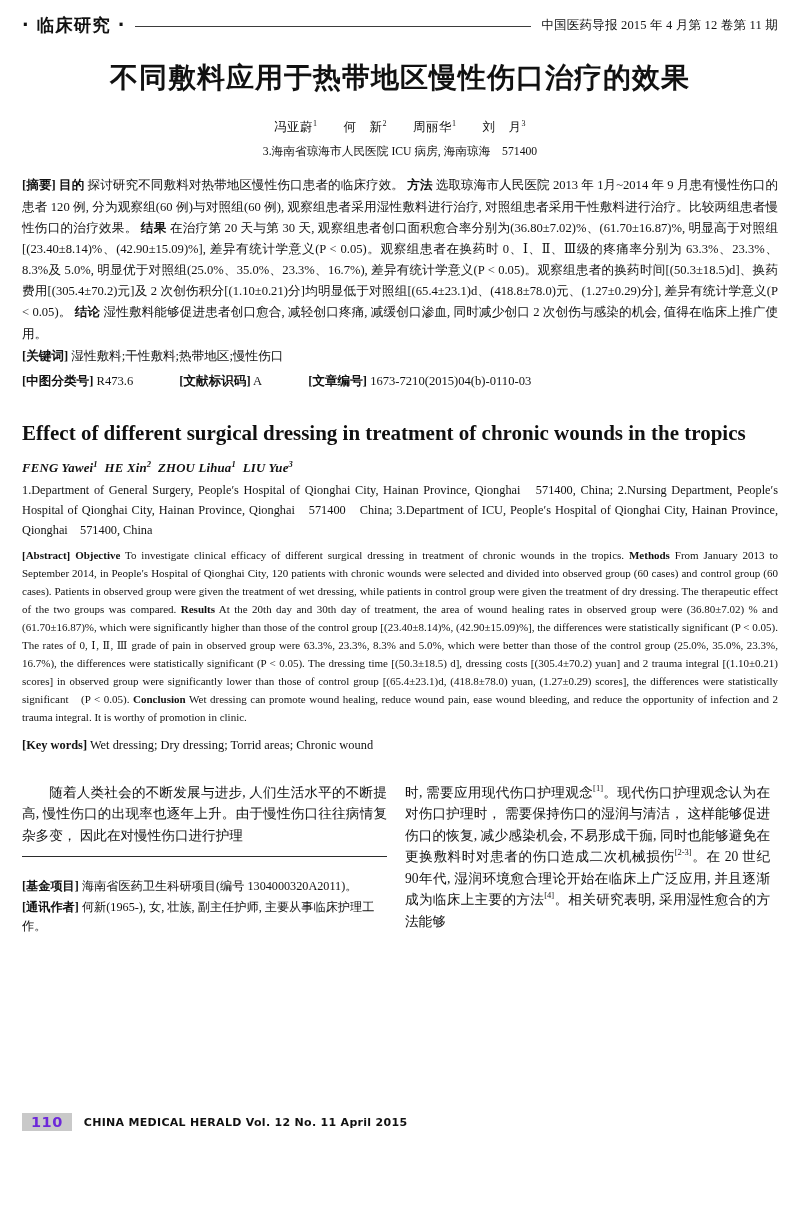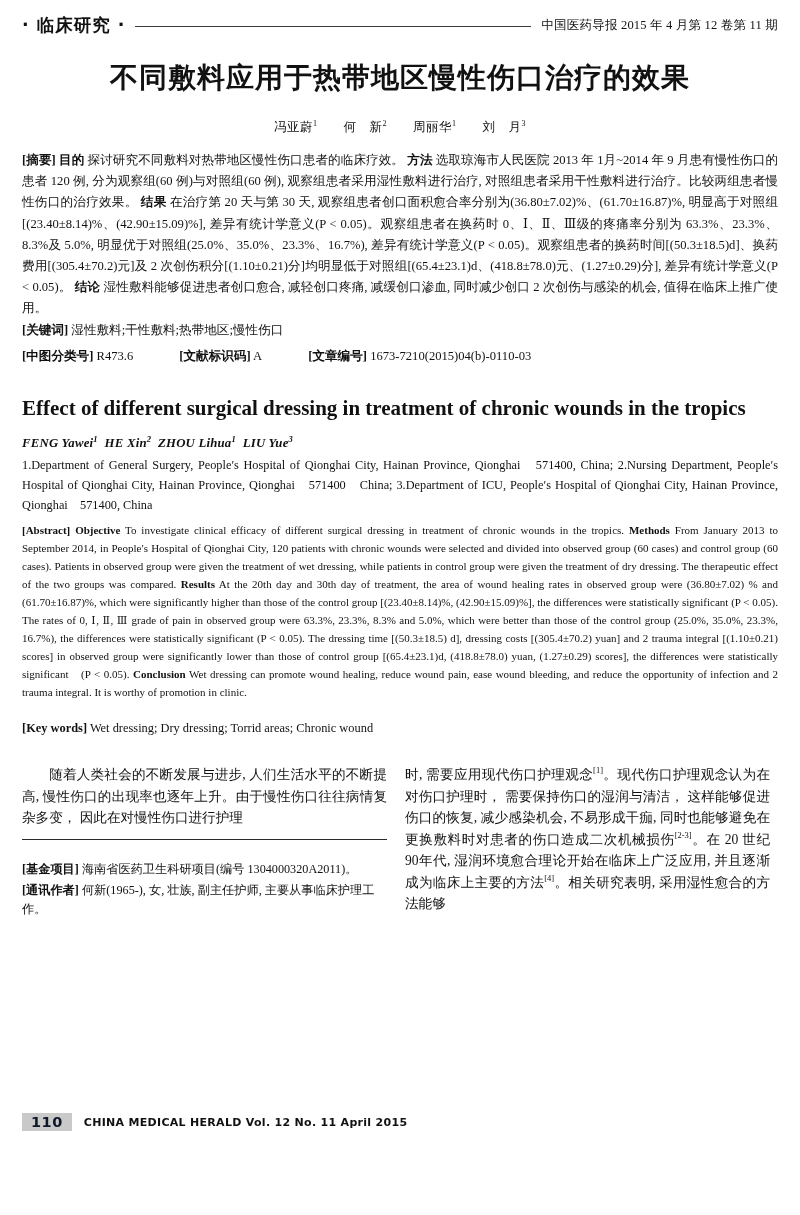--- a/index.html
+++ b/index.html
@@ -120,21 +120,21 @@
   }
   .en-abstract {
     font-size: 11px;
     line-height: 1.64;
     text-align: justify;
     margin-top: 5px;
   }
   .en-keywords {
     font-size: 12.4px;
     line-height: 1.64;
-    margin-top: 17px;
+    margin-top: 9px;
   }
 
   
   .body-cols {
     display: flex;
     gap: 18px;
     margin-top: 26px;
   }
   .col {
     width: 365px;
@@ -166,21 +166,21 @@
   .footer {
     position: absolute;
     left: 22px;
     bottom: 14px;
     display: flex;
     align-items: center;
     font-family: "DejaVu Sans", "Liberation Sans", sans-serif;
   }
   .pagenum {
     background: #c9c9c9;
-    color: #0f172a;
+    color: #6d28d9;
     font-size: 14.5px;
     font-weight: 700;
     padding: 1px 9px;
     letter-spacing: .5px;
   }
   .footer-txt {
     font-size: 11px;
     font-weight: 700;
     margin-left: 12px;
     letter-spacing: .3px;
@@ -198,20 +198,21 @@
     <div class="runhead-right">中国医药导报  2015 年 4 月第 12 卷第 11 期</div>
   </div>
 
   <div class="cn-title">不同敷料应用于热带地区慢性伤口治疗的效果</div>
 
   <div class="authors">
     <span class="nm"><span>冯亚蔚</span><sup>1</sup></span><span class="nm"><span>何　新</span><sup>2</sup></span><span class="nm"><span>周丽华</span><sup>1</sup></span><span class="nm"><span>刘　月</span><sup>3</sup></span>
   </div>
 
   <div class="affil">
+    <div>3.海南省琼海市人民医院 ICU 病房, 海南琼海　571400</div>
   </div>
 
   <div class="block cn-abstract">
     <span class="lbl">[摘要]</span>
     <span class="lbl">目的</span>
     <span>探讨研究不同敷料对热带地区慢性伤口患者的临床疗效。</span>
     <span class="lbl">方法</span>
     <span>选取琼海市人民医院 2013 年 1月~2014 年 9 月患有慢性伤口的患者 120 例, 分为观察组(60 例)与对照组(60 例), 观察组患者采用湿性敷料进行治疗, 对照组患者采用干性敷料进行治疗。比较两组患者慢性伤口的治疗效果。</span>
     <span class="lbl">结果</span>
     <span>在治疗第 20 天与第 30 天, 观察组患者创口面积愈合率分别为(36.80±7.02)%、(61.70±16.87)%, 明显高于对照组[(23.40±8.14)%、(42.90±15.09)%], 差异有统计学意义(P &lt; 0.05)。观察组患者在换药时 0、Ⅰ、Ⅱ、Ⅲ级的疼痛率分别为 63.3%、23.3%、8.3%及 5.0%, 明显优于对照组(25.0%、35.0%、23.3%、16.7%), 差异有统计学意义(P &lt; 0.05)。观察组患者的换药时间[(50.3±18.5)d]、换药费用[(305.4±70.2)元]及 2 次创伤积分[(1.10±0.21)分]均明显低于对照组[(65.4±23.1)d、(418.8±78.0)元、(1.27±0.29)分], 差异有统计学意义(P &lt; 0.05)。</span>

